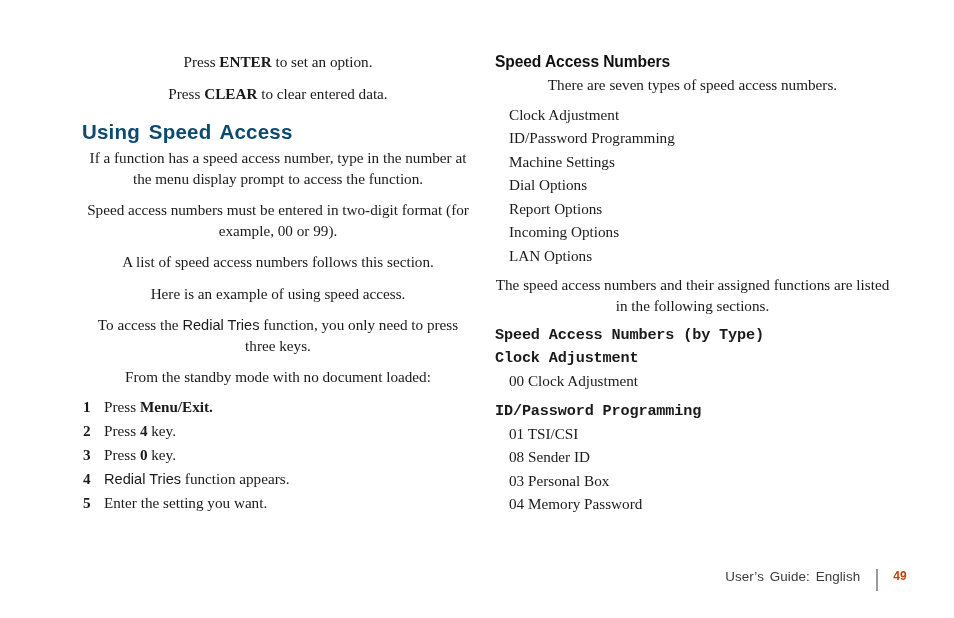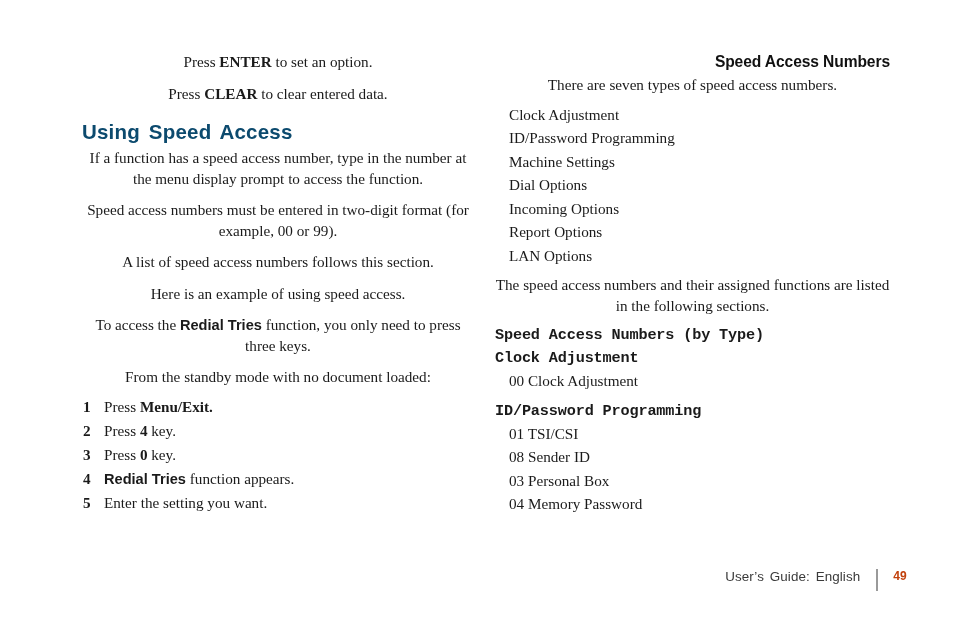--- a/index.html
+++ b/index.html
@@ -40,21 +40,21 @@
     text-align: center;
   }
   .para.tight { margin-bottom: 9px; }
 
   b.serif-b {
     font-family: "Liberation Serif", serif;
     font-weight: bold;
   }
   b.sans-b {
     font-family: "Liberation Sans", sans-serif;
-    font-weight: bold;
+    font-weight: normal;
     font-size: 14.6px;
   }
 
   
   .h-sans {
     font-family: "Liberation Sans", sans-serif;
     font-weight: bold;
     font-size: 20.5px;
     letter-spacing: 0.2px;
     word-spacing: 3px;
@@ -63,21 +63,20 @@
     color: #0c4a6e;
   }
   .h-sans-sm {
     font-family: "Liberation Sans", sans-serif;
     font-weight: bold;
     font-size: 15.6px;
     letter-spacing: -0.1px;
     margin: 0 0 4px 0;
     line-height: 19px;
     color: #111111;
-    text-align: right;
   }
   .h-serif-b {
     font-family: Liberation Mono, monospace;
     font-weight: bold;
     font-size: 15.2px;
     line-height: 20px;
     margin: 0 0 3px 0;
     letter-spacing: -0.15px;
   }
 
@@ -194,22 +193,22 @@
 
     <h3 class="h-sans-sm">Speed Access Numbers</h3>
 
     <p class="para tight">There are seven types of speed access numbers.</p>
 
     <ul class="ilist">
       <li>Clock Adjustment</li>
       <li>ID/Password Programming</li>
       <li>Machine Settings</li>
       <li>Dial Options</li>
+      <li>Report Options</li>
       <li>Incoming Options</li>
-      <li>Report Options</li>
       <li>LAN Options</li>
     </ul>
 
     <p class="para tight">The speed access numbers and their assigned functions are listed in the following sections.</p>
 
     <h4 class="h-serif-b">Speed Access Numbers (by Type)</h4>
 
     <h4 class="h-serif-b">Clock Adjustment</h4>
     <ul class="ilist codes">
       <li>00 Clock Adjustment</li>

